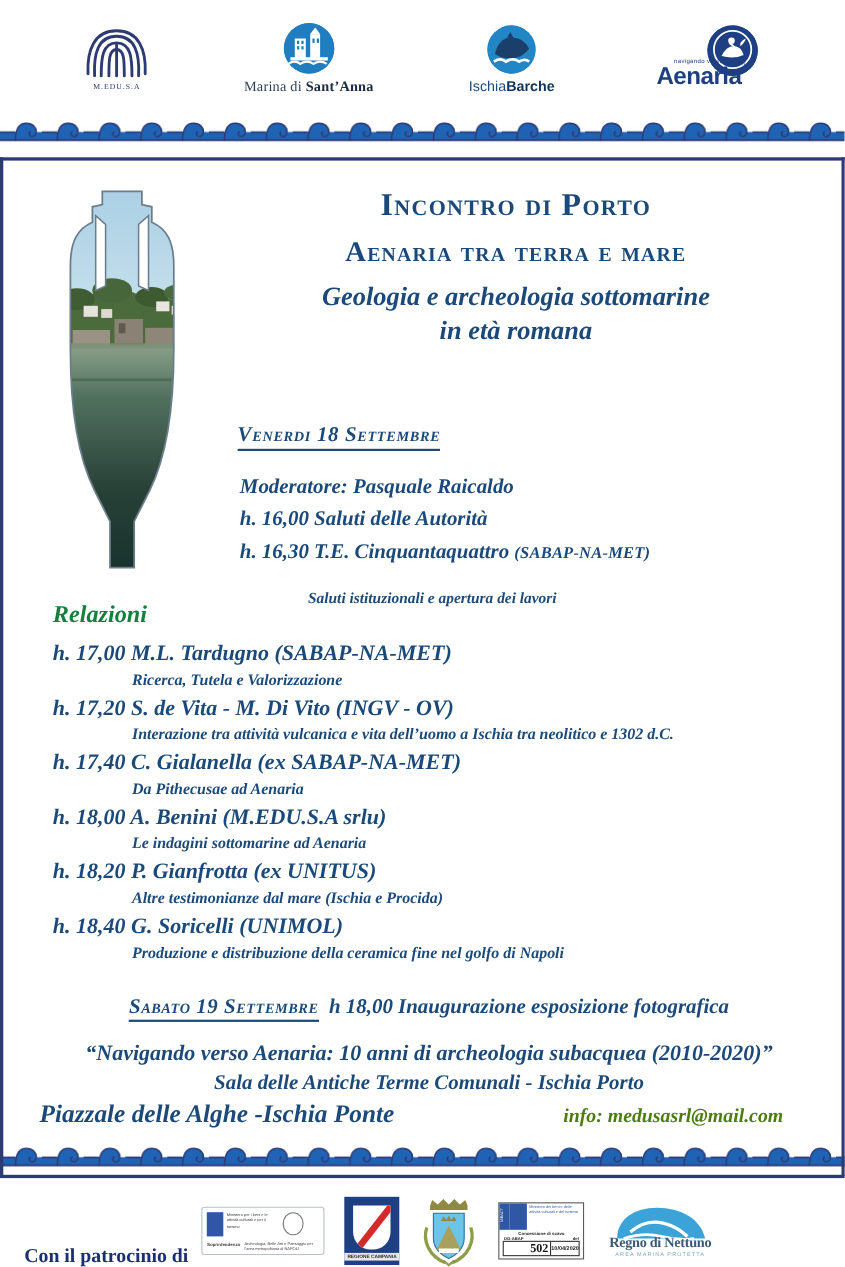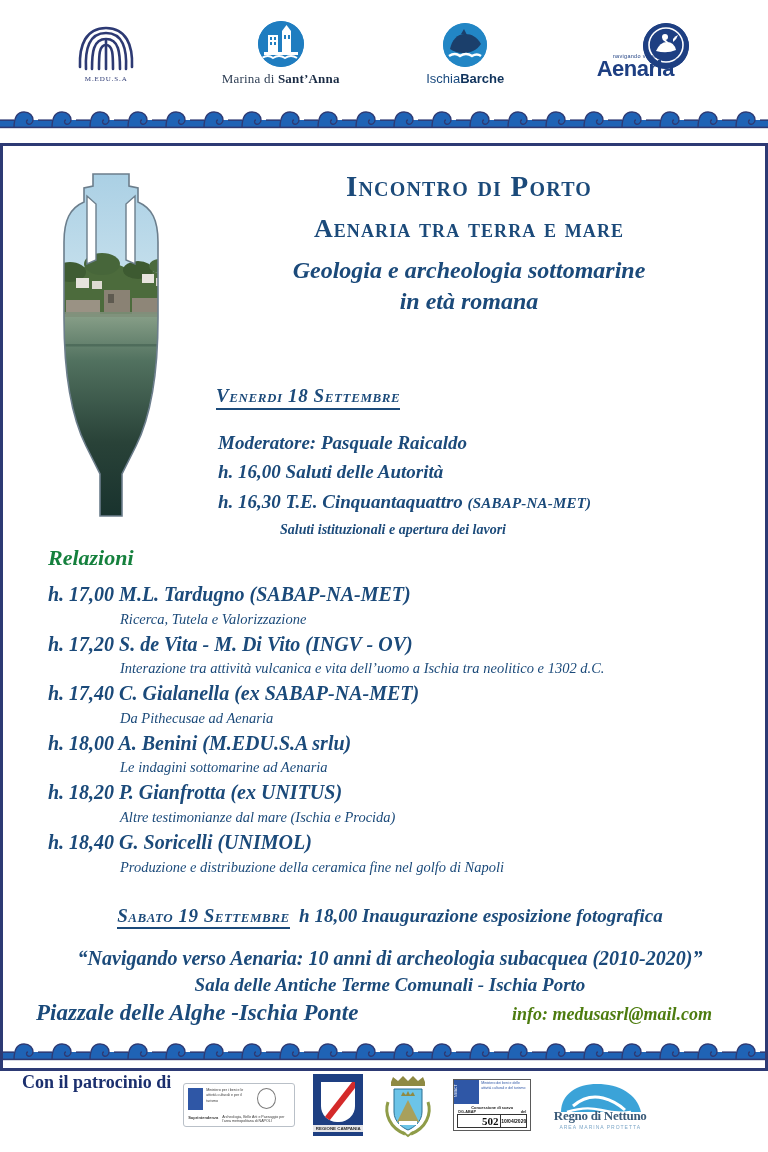--- a/index.html
+++ b/index.html
@@ -225,21 +225,21 @@
     font-size: 15px;
     font-weight: bold;
     font-style: italic;
     letter-spacing: 0.2px;
   }
   .sess-note {
     font-size: 14px;
     font-weight: bold;
     font-style: italic;
     color: #1b4a7a;
-    margin-top: 6px;
+    margin-top: 21px;
     margin-left: 62px;
   }
 
   .relazioni {
     position: absolute;
     left: 48px;
     top: 545px;
     font-size: 22px;
     font-weight: bold;
     font-style: italic;
@@ -255,21 +255,21 @@
   .talk-head {
     font-size: 20px;
     font-weight: bold;
     font-style: italic;
     color: #1b4a7a;
     line-height: 1.18;
     white-space: nowrap;
   }
   .talk-note {
     font-size: 14.5px;
-    font-weight: normal;
+    font-weight: bold;
     font-style: italic;
     color: #1b4a7a;
     margin: 4px 0 5px 72px;
     white-space: nowrap;
   }
   .talk-note.wide { margin-left: 72px; }
 
   .sabato-block {
     position: absolute;
     left: 40px;
@@ -331,21 +331,21 @@
   }
 
   
   .patronage {
     position: absolute;
     left: 0;
     top: 1072px;
     width: 768px;
     height: 80px;
     display: flex;
-    align-items: flex-start;
+    align-items: flex-end;
     padding-left: 22px;
     box-sizing: border-box;
   }
   .patronage-label {
     font-size: 18px;
     font-weight: bold;
     color: #1b2f6e;
     margin-right: 12px;
     white-space: nowrap;
   }

